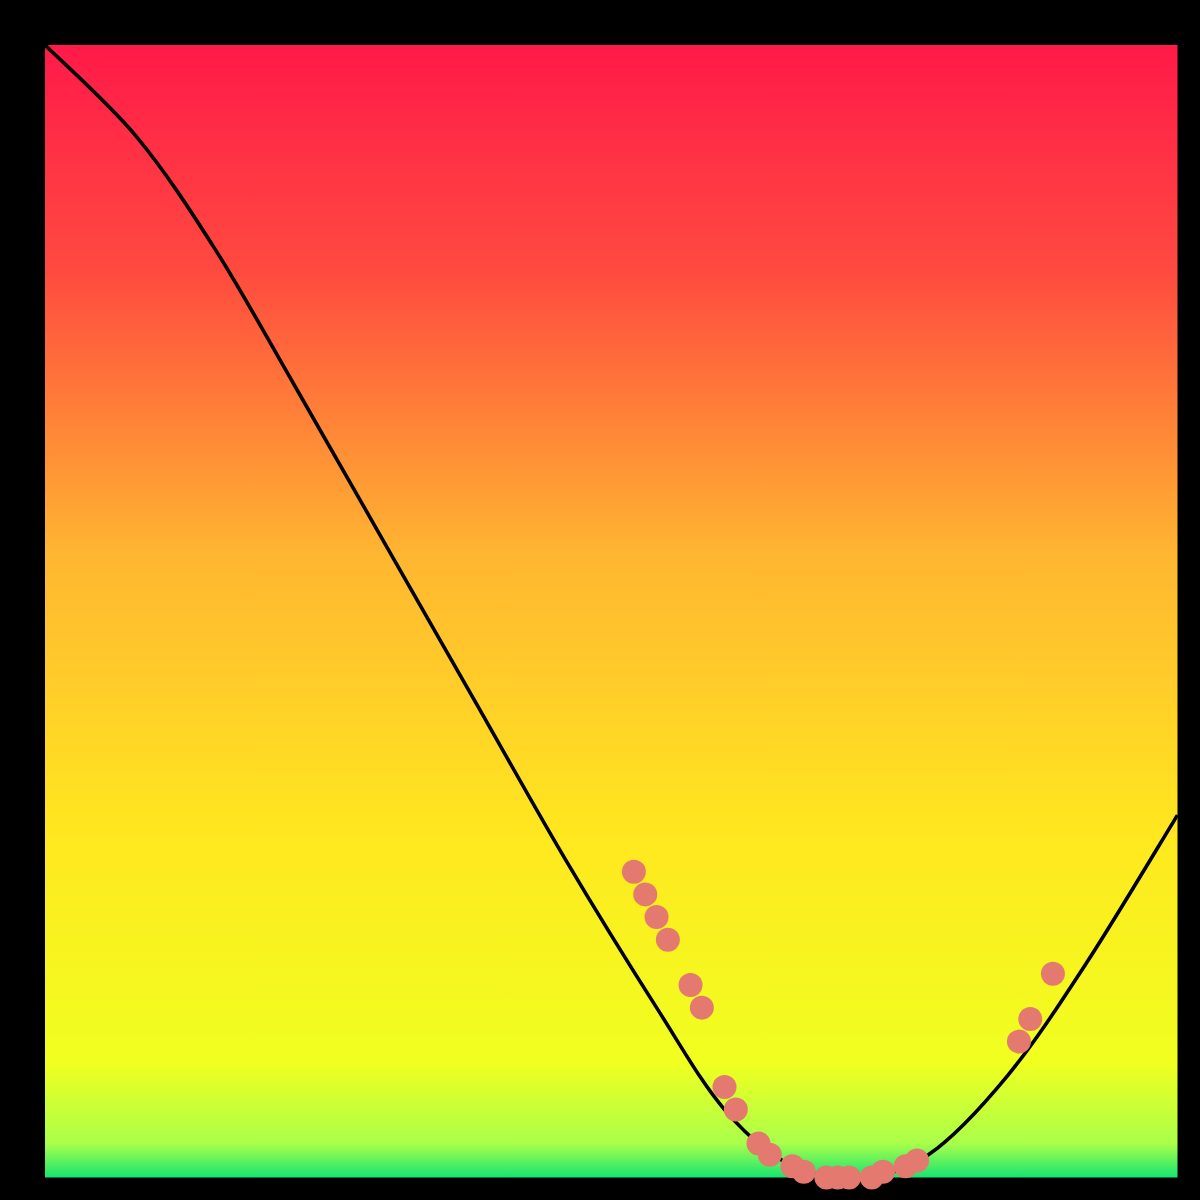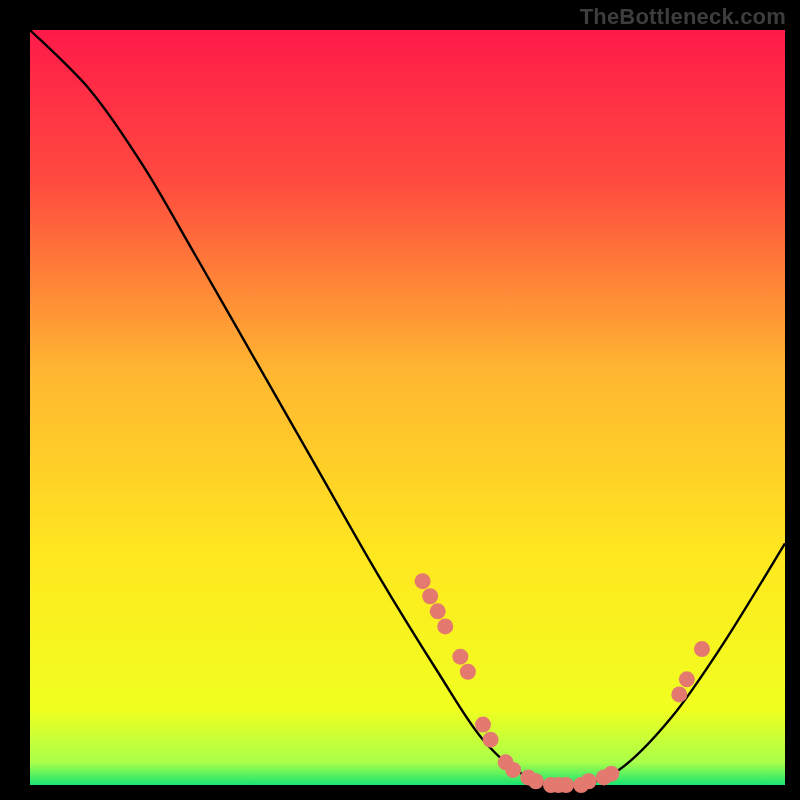--- a/index.html
+++ b/index.html
@@ -31,21 +31,20 @@
     left: 0;
     top: 0;
     width: 800px;
     height: 800px;
   }
 </style>
 </head>
 <body>
 
 <div class="frame">
-  <div class="watermark">TheBottleneck.com</div>
   <svg class="plot" viewBox="0 0 800 800">
     <defs>
       <linearGradient id="bg-grad" x1="0" y1="0" x2="0" y2="1">
           <stop offset="0%" stop-color="#ff1a49"></stop>
           <stop offset="20%" stop-color="#ff4a3f"></stop>
           <stop offset="45%" stop-color="#ffb631"></stop>
           <stop offset="70%" stop-color="#ffe81f"></stop>
           <stop offset="90%" stop-color="#f0ff20"></stop>
           <stop offset="97%" stop-color="#a9ff4a"></stop>
           <stop offset="100%" stop-color="#17e472"></stop>

